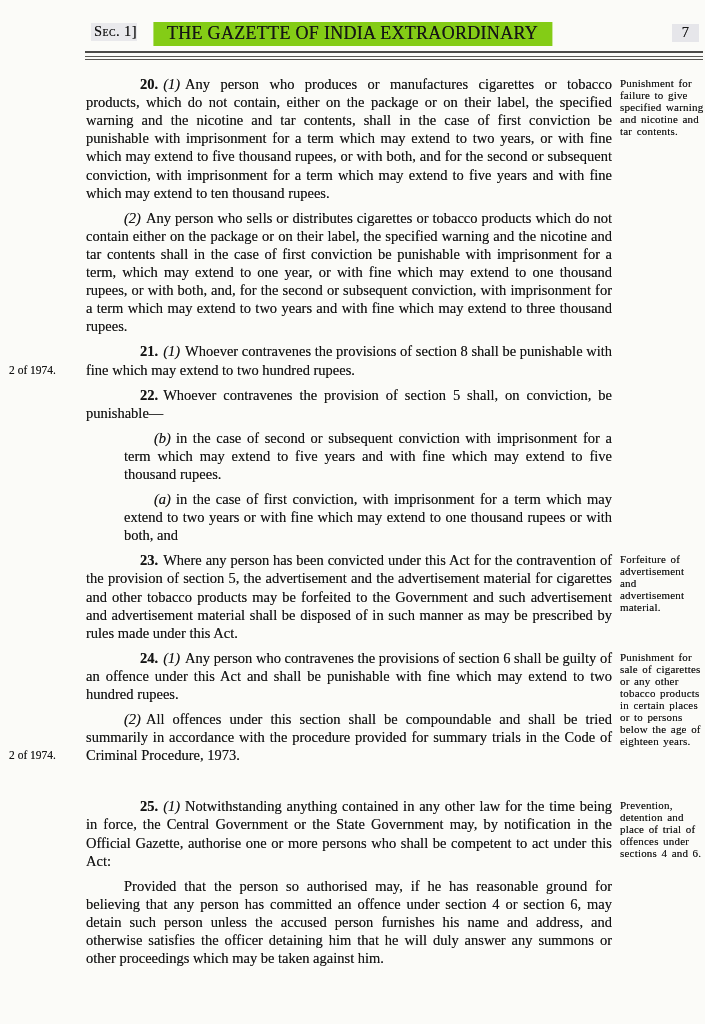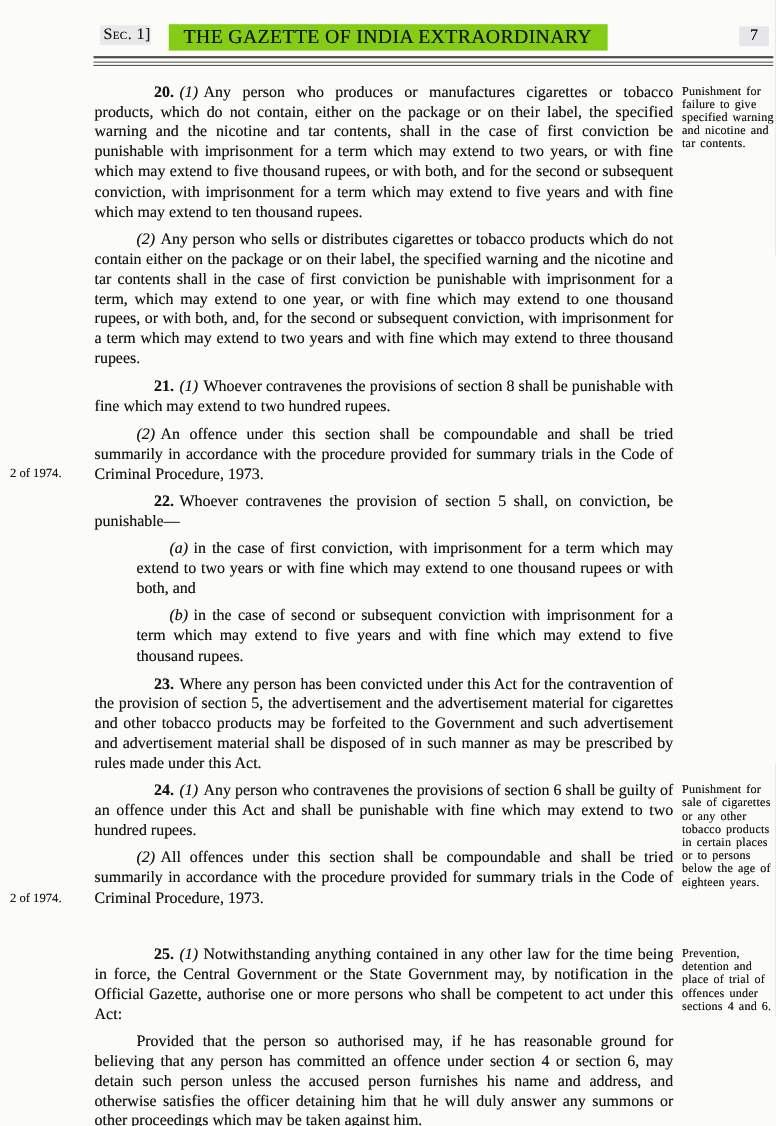--- a/index.html
+++ b/index.html
@@ -80,35 +80,37 @@
         <div class="right-col">
           <div class="right-note">Punishment for failure to give specified warning and nicotine and tar contents.</div>
         </div>
       </div>
       <div class="section-row">
         <div class="left-col">
           <div class="left-note">2 of 1974.</div>
         </div>
         <div class="main-col">
           <p class="para"><b>21.</b><i>(1)</i><span>Whoever contravenes the provisions of section 8 shall be punishable with fine which may extend to two hundred rupees.</span></p>
-          <p class="para"><i>(2)</i><span>An offence under this section shall be compoundable and shall be tried summarily in accordance with the procedure provided for summary trials in the Code of Criminal Procedure, 1973.</span></p>
         </div>
       </div>
       <div class="section-row">
         <div class="left-col"></div>
         <div class="main-col">
           <p class="para"><b>22.</b><span>Whoever contravenes the provision of section 5 shall, on conviction, be punishable—</span></p>
+          <p class="para clause"><i>(b)</i><span>in the case of second or subsequent conviction with imprisonment for a term which may extend to five years and with fine which may extend to five thousand rupees.</span></p>
           <p class="para clause"><i>(a)</i><span>in the case of first conviction, with imprisonment for a term which may extend to two years or with fine which may extend to one thousand rupees or with both, and</span></p>
-          <p class="para clause"><i>(b)</i><span>in the case of second or subsequent conviction with imprisonment for a term which may extend to five years and with fine which may extend to five thousand rupees.</span></p>
         </div>
       </div>
       <div class="section-row">
         <div class="left-col"></div>
         <div class="main-col">
           <p class="para"><b>23.</b><span>Where any person has been convicted under this Act for the contravention of the provision of section 5, the advertisement and the advertisement material for cigarettes and other tobacco products may be forfeited to the Government and such advertisement and advertisement material shall be disposed of in such manner as may be prescribed by rules made under this Act.</span></p>
+        </div>
+        <div class="right-col">
+          <div class="right-note">Forfeiture of advertisement and advertisement material.</div>
         </div>
       </div>
       <div class="section-row">
         <div class="left-col">
           <div class="left-note">2 of 1974.</div>
         </div>
         <div class="main-col">
           <p class="para"><b>24.</b><i>(1)</i><span>Any person who contravenes the provisions of section 6 shall be guilty of an offence under this Act and shall be punishable with fine which may extend to two hundred rupees.</span></p>
           <p class="para"><i>(2)</i><span>All offences under this section shall be compoundable and shall be tried summarily in accordance with the procedure provided for summary trials in the Code of Criminal Procedure, 1973.</span></p>
         </div>

